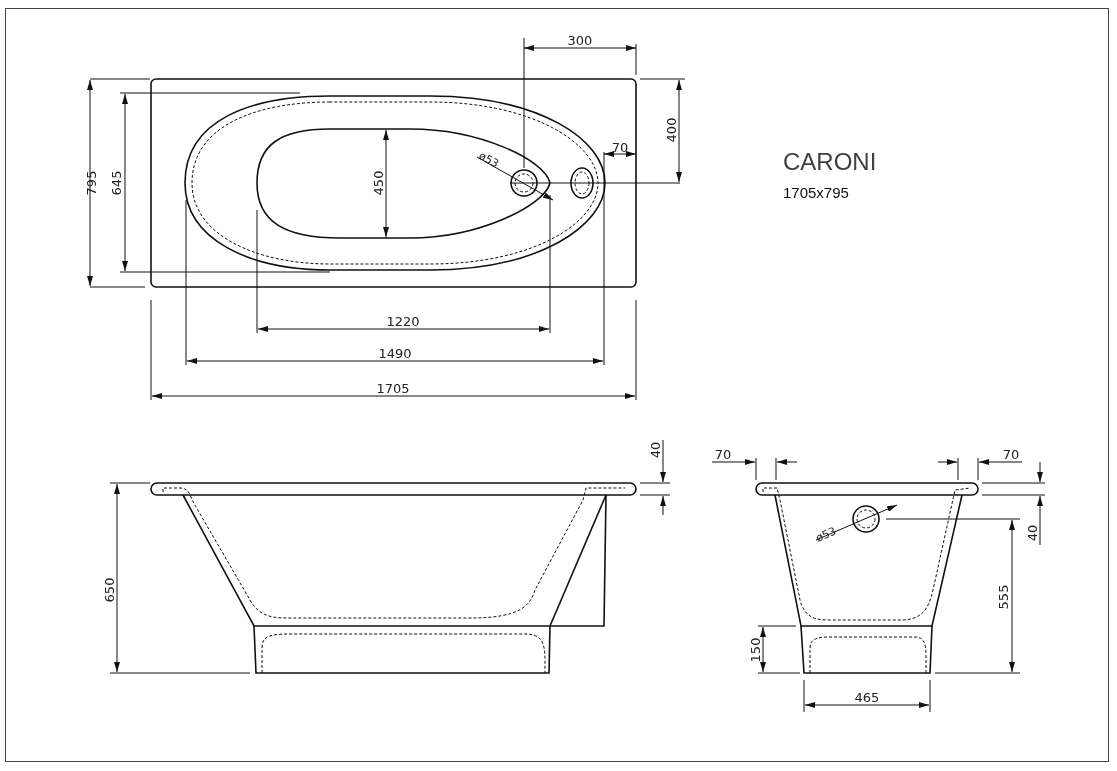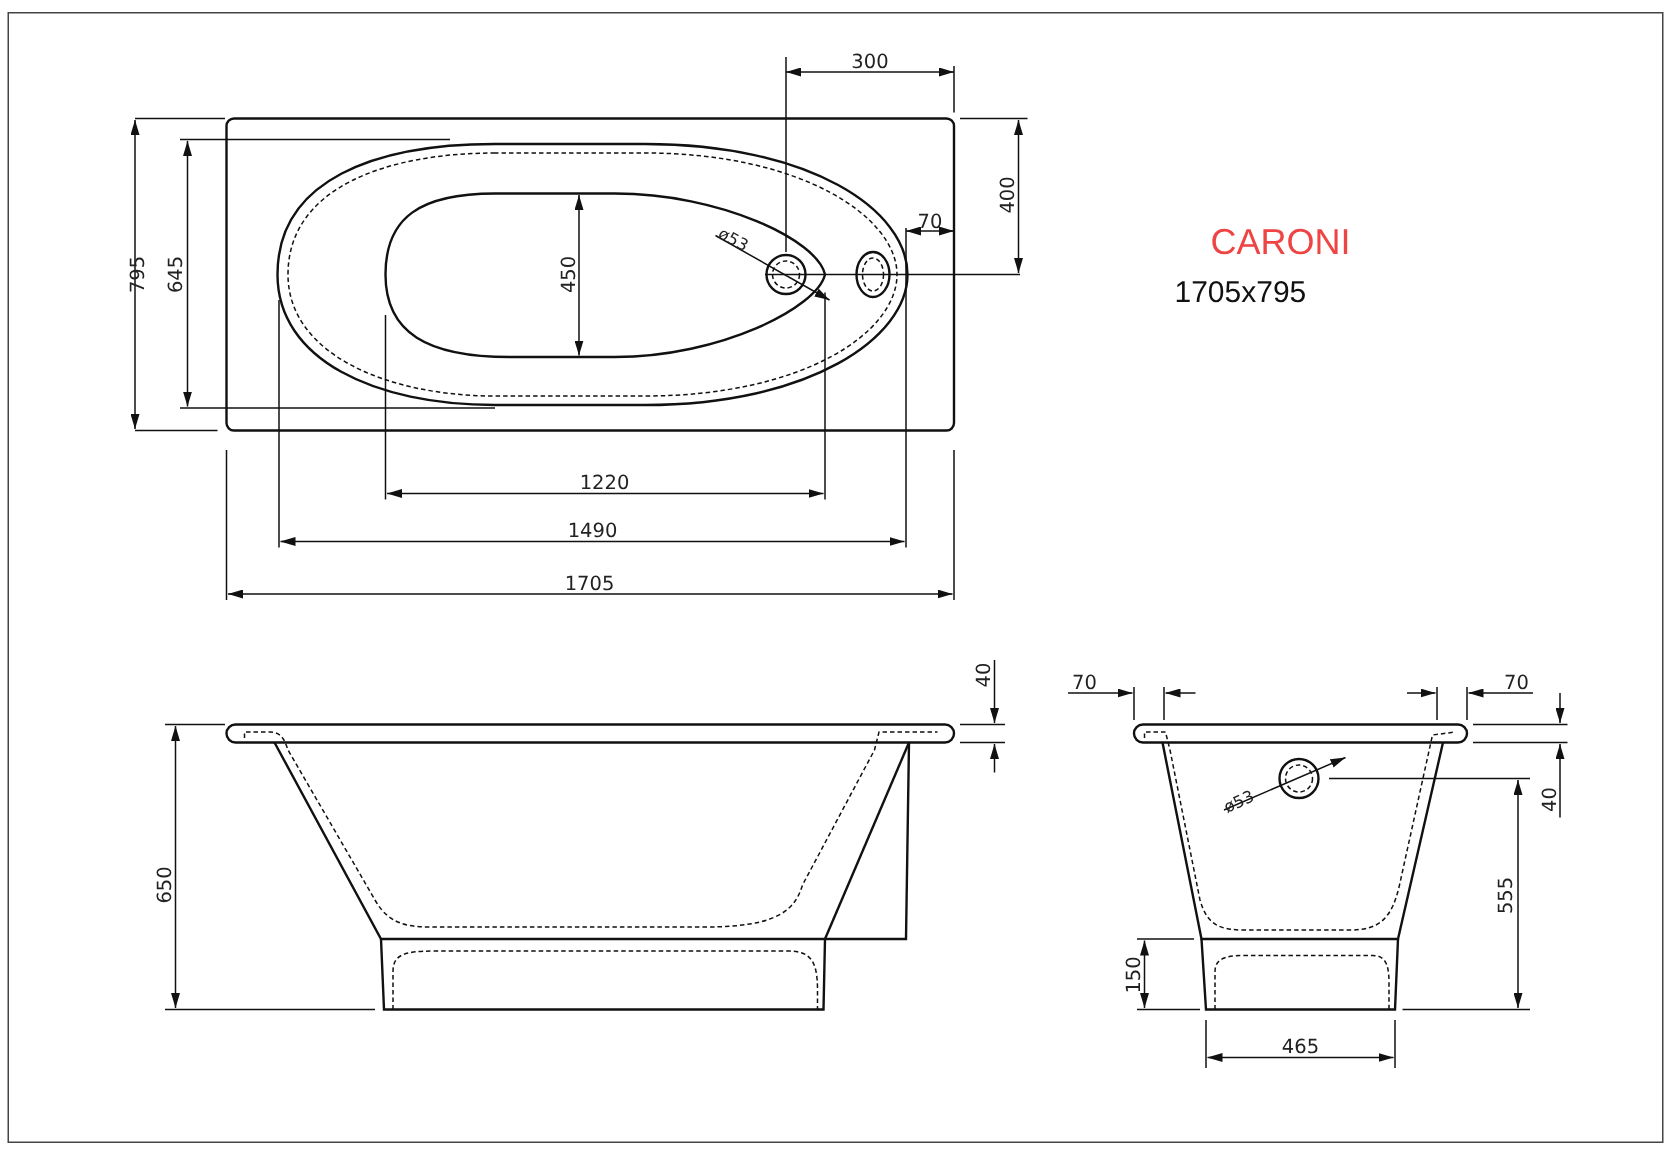--- a/index.html
+++ b/index.html
@@ -3,22 +3,22 @@
 <meta charset="utf-8">
 <style>
   html, body { margin:0; padding:0; background:#ffffff; }
   body { width:1117px; height:771px; position:relative; overflow:hidden; font-family:"DejaVu Sans", sans-serif; }
   #frame { position:absolute; left:5px; top:8px; width:1104px; height:754px; border:1.5px solid #444; box-sizing:border-box; }
   svg { position:absolute; left:0; top:0; }
   .ln { stroke:#111; stroke-width:1.6; fill:none; }
   .thin { stroke:#111; stroke-width:1; fill:none; }
   .dash { stroke:#111; stroke-width:1; fill:none; stroke-dasharray:3 2; }
   .dim { font-family:"DejaVu Sans", sans-serif; font-size:13px; fill:#222; }
-  .title { position:absolute; left:783px; top:148px; font-family:"Liberation Sans", sans-serif; font-size:24px; color:#ef4444;margin-left:24px; }
-  .size { position:absolute; left:783px; top:184px; font-family:"Liberation Sans", sans-serif; font-size:20px; color:#111; }
+  .title { position:absolute; left:783px; top:148px; font-family:"Liberation Sans", sans-serif; font-size:24px; color:#404040; }
+  .size { position:absolute; left:783px; top:184px; font-family:"Liberation Sans", sans-serif; font-size:15px; color:#111; }
 </style>
 </head>
 <body>
 
 <div id="frame"></div>
 
 <svg width="1117" height="771">
   <defs>
     <marker id="ar" viewBox="0 0 10 6" refX="10" refY="3" markerWidth="10" markerHeight="6" orient="auto-start-reverse">
       <path d="M0,0 L10,3 L0,6 z" fill="#111"></path>

